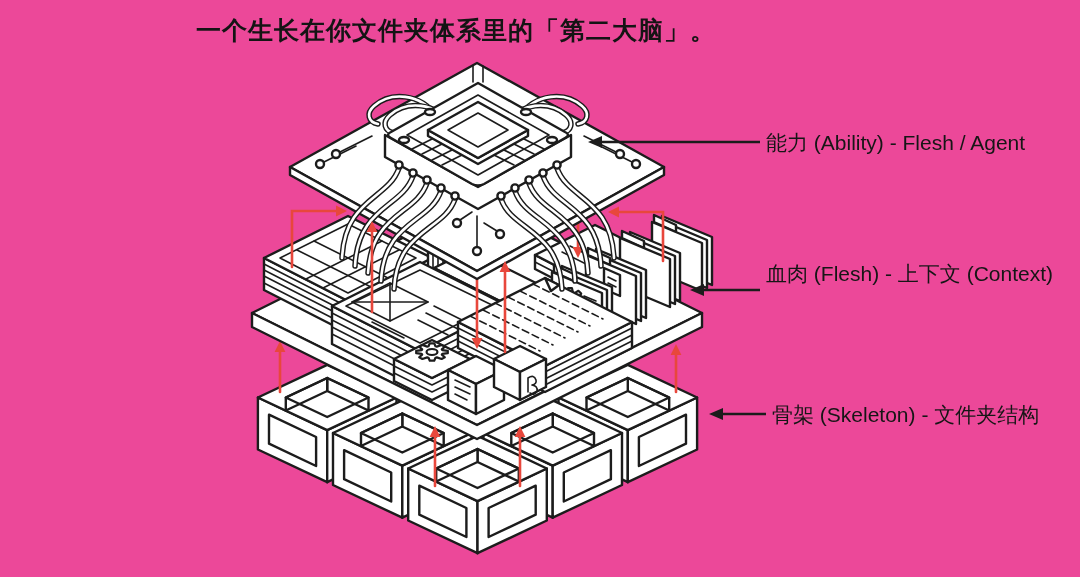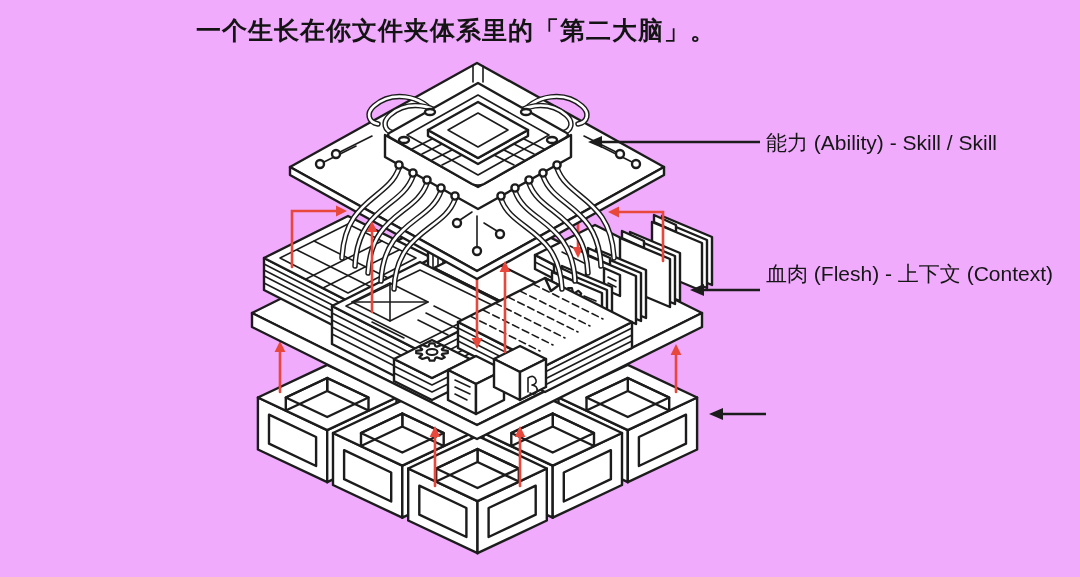--- a/index.html
+++ b/index.html
@@ -1,16 +1,16 @@
 <!DOCTYPE html>
 <html><head>
 <meta charset="utf-8">
 <style>
   html,body{margin:0;padding:0;background:#fff;}
-  .stage{position:relative;width:1080px;height:577px;background:#f0abfc;overflow:hidden;
+  .stage{position:relative;width:1080px;height:577px;background:#ec4899;overflow:hidden;
          font-family:"Liberation Sans",sans-serif;color:#161616;}
   .title{position:absolute;left:196px;top:14px;font-size:25px;font-weight:700;
          letter-spacing:1px;white-space:nowrap;color:#141414;}
   .layer-label{position:absolute;font-size:21px;font-weight:500;white-space:nowrap;color:#161616;}
   #lbl-ability{left:766px;top:129px;}
   #lbl-flesh{left:766px;top:260px;}
   #lbl-skeleton{left:772px;top:401px;}
   svg{position:absolute;left:0;top:0;}
   .fw{fill:#fff;stroke:#1c1c1c;stroke-width:2.4;stroke-linejoin:round;}
   .thin{fill:none;stroke:#1c1c1c;stroke-width:1.6;stroke-linejoin:round;stroke-linecap:round;}
@@ -386,15 +386,16 @@
     <g>
       <line class="blk" x1="600" y1="142" x2="760" y2="142"></line>
       <polygon class="blkh" points="588,142 602,136 602,148"></polygon>
       <line class="blk" x1="702" y1="290" x2="760" y2="290"></line>
       <polygon class="blkh" points="690,290 704,284 704,296"></polygon>
       <line class="blk" x1="721" y1="414" x2="766" y2="414"></line>
       <polygon class="blkh" points="709,414 723,408 723,420"></polygon>
     </g>
   </svg>
 
-  <div class="layer-label" id="lbl-ability">能力 (Ability) - Skill / Skill</div>
+  <div class="layer-label" id="lbl-ability">能力 (Ability) - Flesh / Agent</div>
   <div class="layer-label" id="lbl-flesh">血肉 (Flesh) - 上下文 (Context)</div>
+  <div class="layer-label" id="lbl-skeleton">骨架 (Skeleton) - 文件夹结构</div>
 </div>
 
 </body></html>

